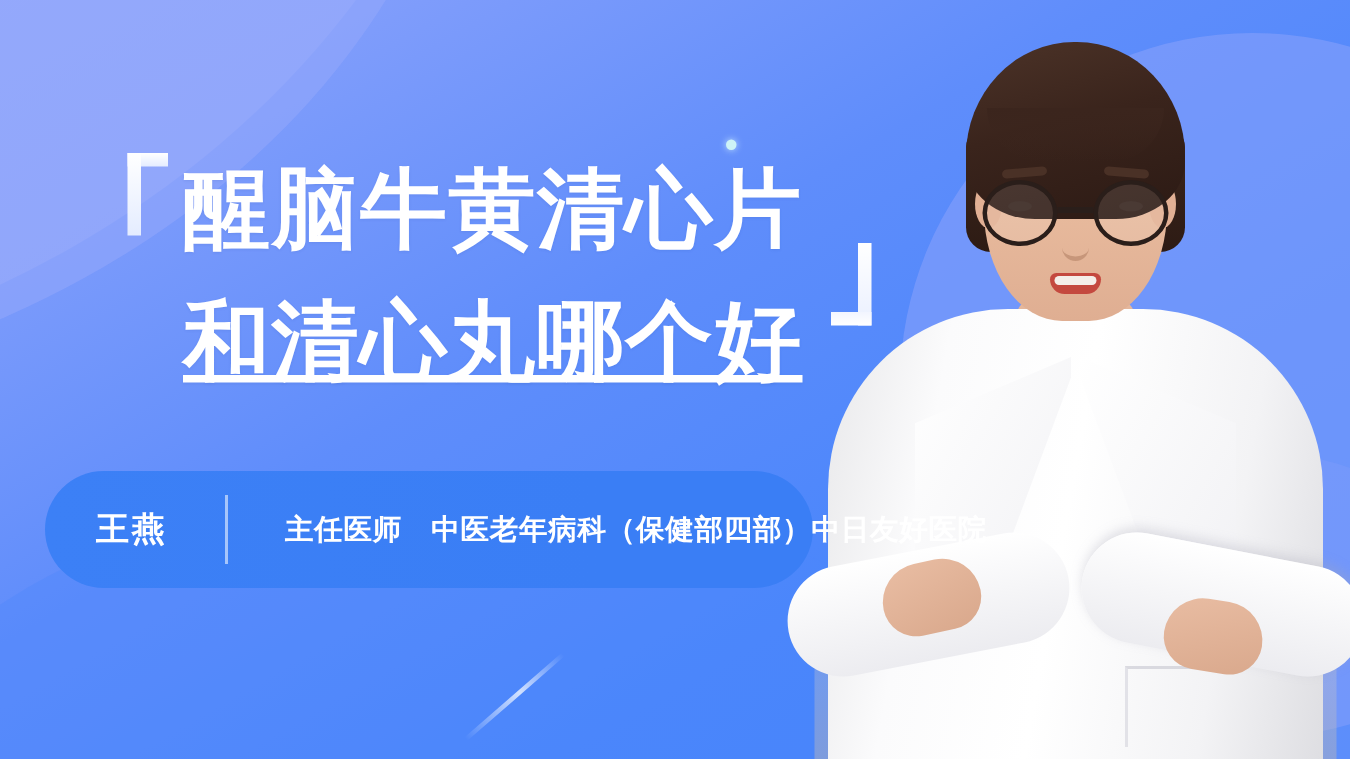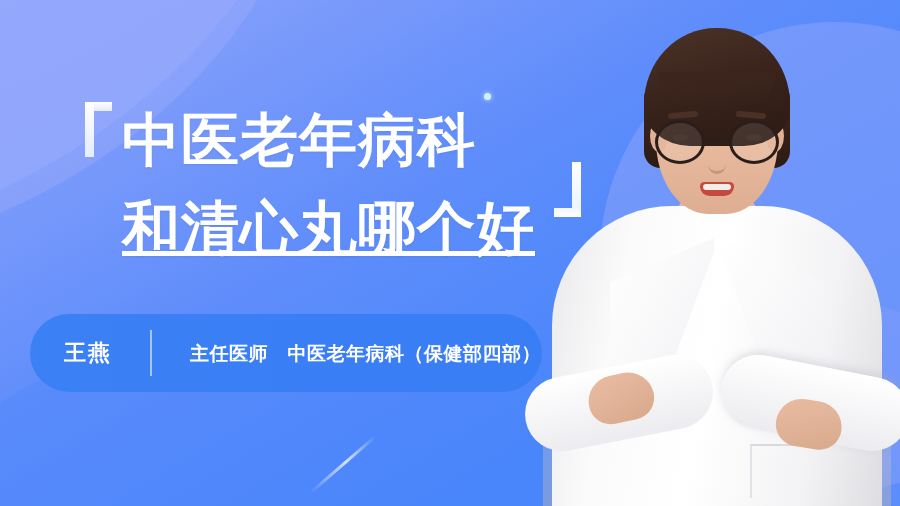--- a/index.html
+++ b/index.html
@@ -460,25 +460,26 @@
 
   <div class="headline">
     <div class="bracket bracket-open">
       <span class="h"></span>
         <span class="v"></span>
     </div>
     <div class="bracket bracket-close">
       <span class="v"></span>
         <span class="h"></span>
     </div>
-    <div class="title-line l1">中医老年病科</div>
+    <div class="title-line l1">醒脑牛黄清心片</div>
     <div class="title-line l2">和清心丸哪个好</div>
   </div>
 
   <div class="credential-bar">
     <div class="cred-name">王燕</div>
     <div class="cred-divider"></div>
     <div class="cred-text">
       <div class="cred-line">主任医师　中医老年病科（保健部四部）</div>
+      <div class="cred-line">中日友好医院</div>
     </div>
   </div>
 
 </div>
 
 </body></html>

